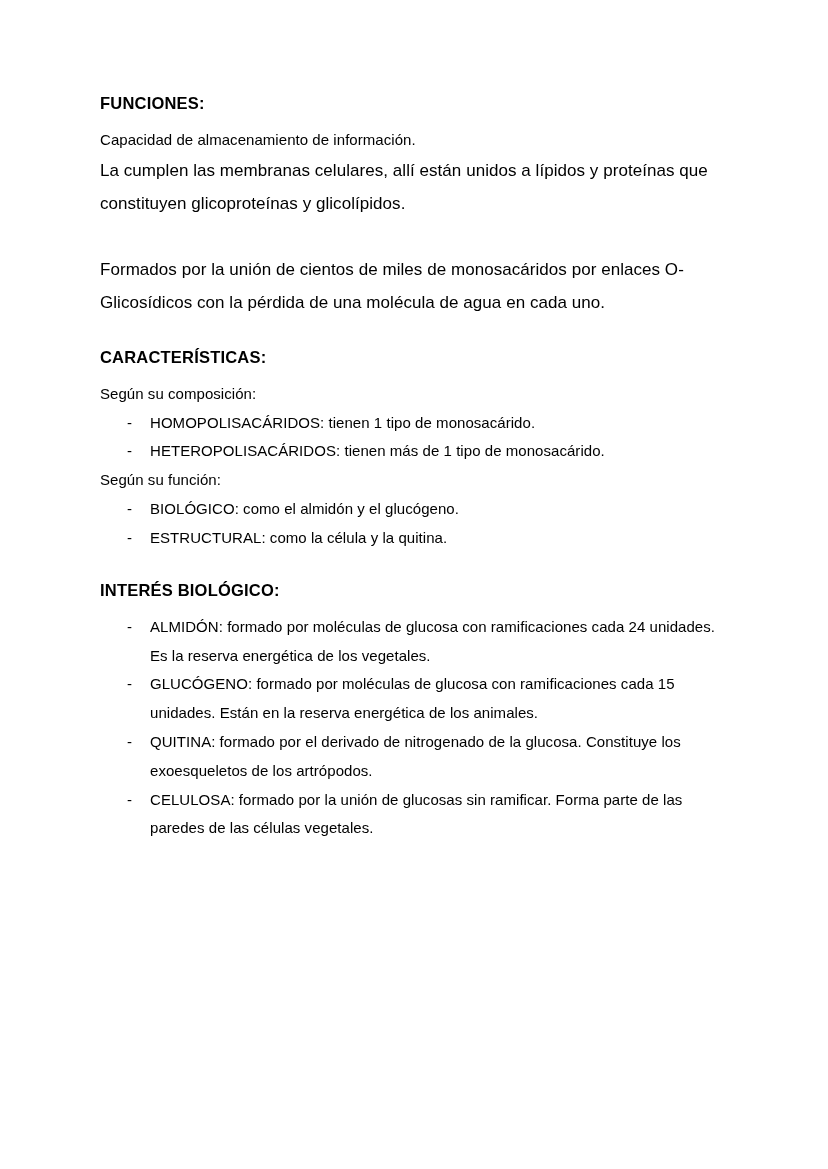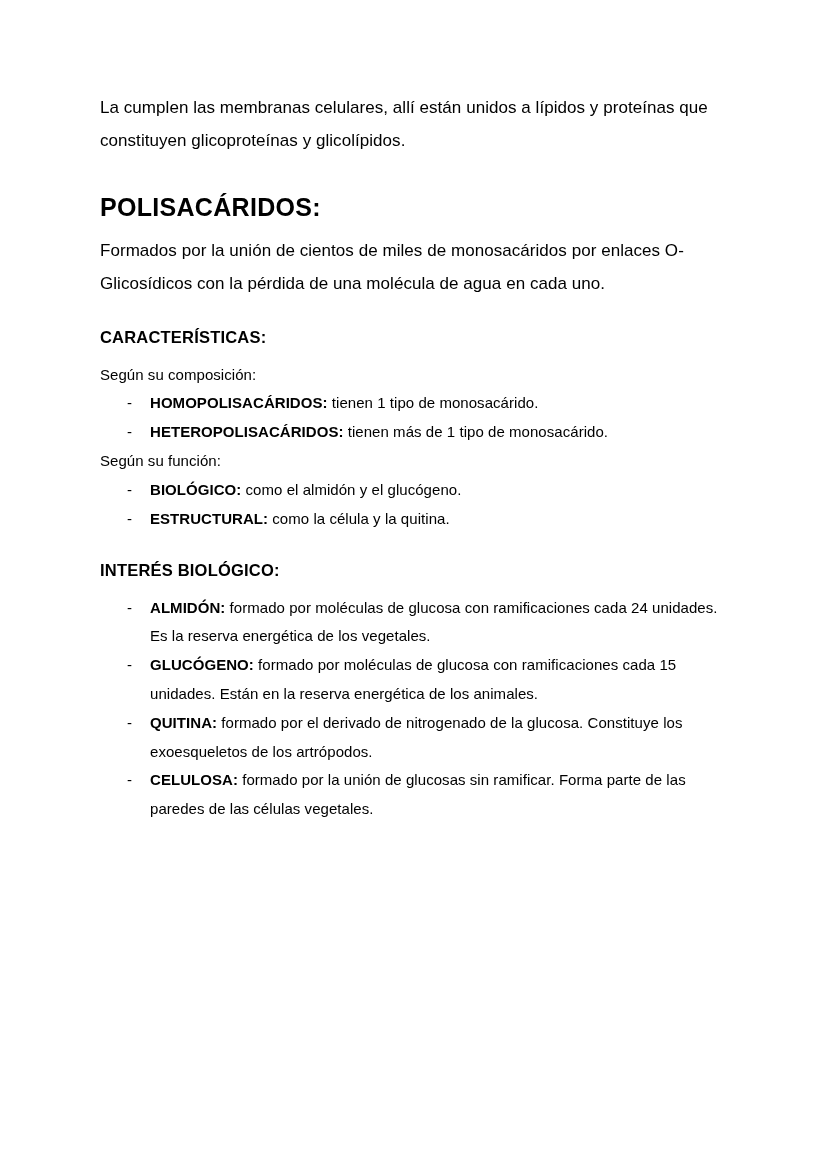--- a/index.html
+++ b/index.html
@@ -64,34 +64,35 @@
     letter-spacing: 0.05px;
   }
   ul.dash-list > li .dash {
     position: absolute;
     left: 27px;
     top: 0;
     font-size: 15px;
     line-height: 1.92;
   }
   .term {
-    font-weight: bold;
+    font-weight: normal;
   }
   .rest { font-weight: normal; }
 </style>
 </head>
 <body>
 
 <div class="page">
 
+  <h2 class="section-heading">FUNCIONES:</h2>
+  <p class="body-line">Capacidad de almacenamiento de información.</p>
   <p class="body-para">La cumplen las membranas celulares, allí están unidos a lípidos y proteínas que constituyen glicoproteínas y glicolípidos.</p>
 
   <div class="gap-large"></div>
 
-  <h1 class="big-heading">POLISACÁRIDOS:</h1>
   <p class="body-para">Formados por la unión de cientos de miles de monosacáridos por enlaces O-Glicosídicos con la pérdida de una molécula de agua en cada uno.</p>
 
   <div class="gap-med"></div>
 
   <h2 class="section-heading">CARACTERÍSTICAS:</h2>
   <p class="body-line">Según su composición:</p>
   <ul class="dash-list">
     <li>
       <span class="dash">-</span>
       <span class="term">HOMOPOLISACÁRIDOS:</span><span class="rest"> tienen 1 tipo de monosacárido.</span>

